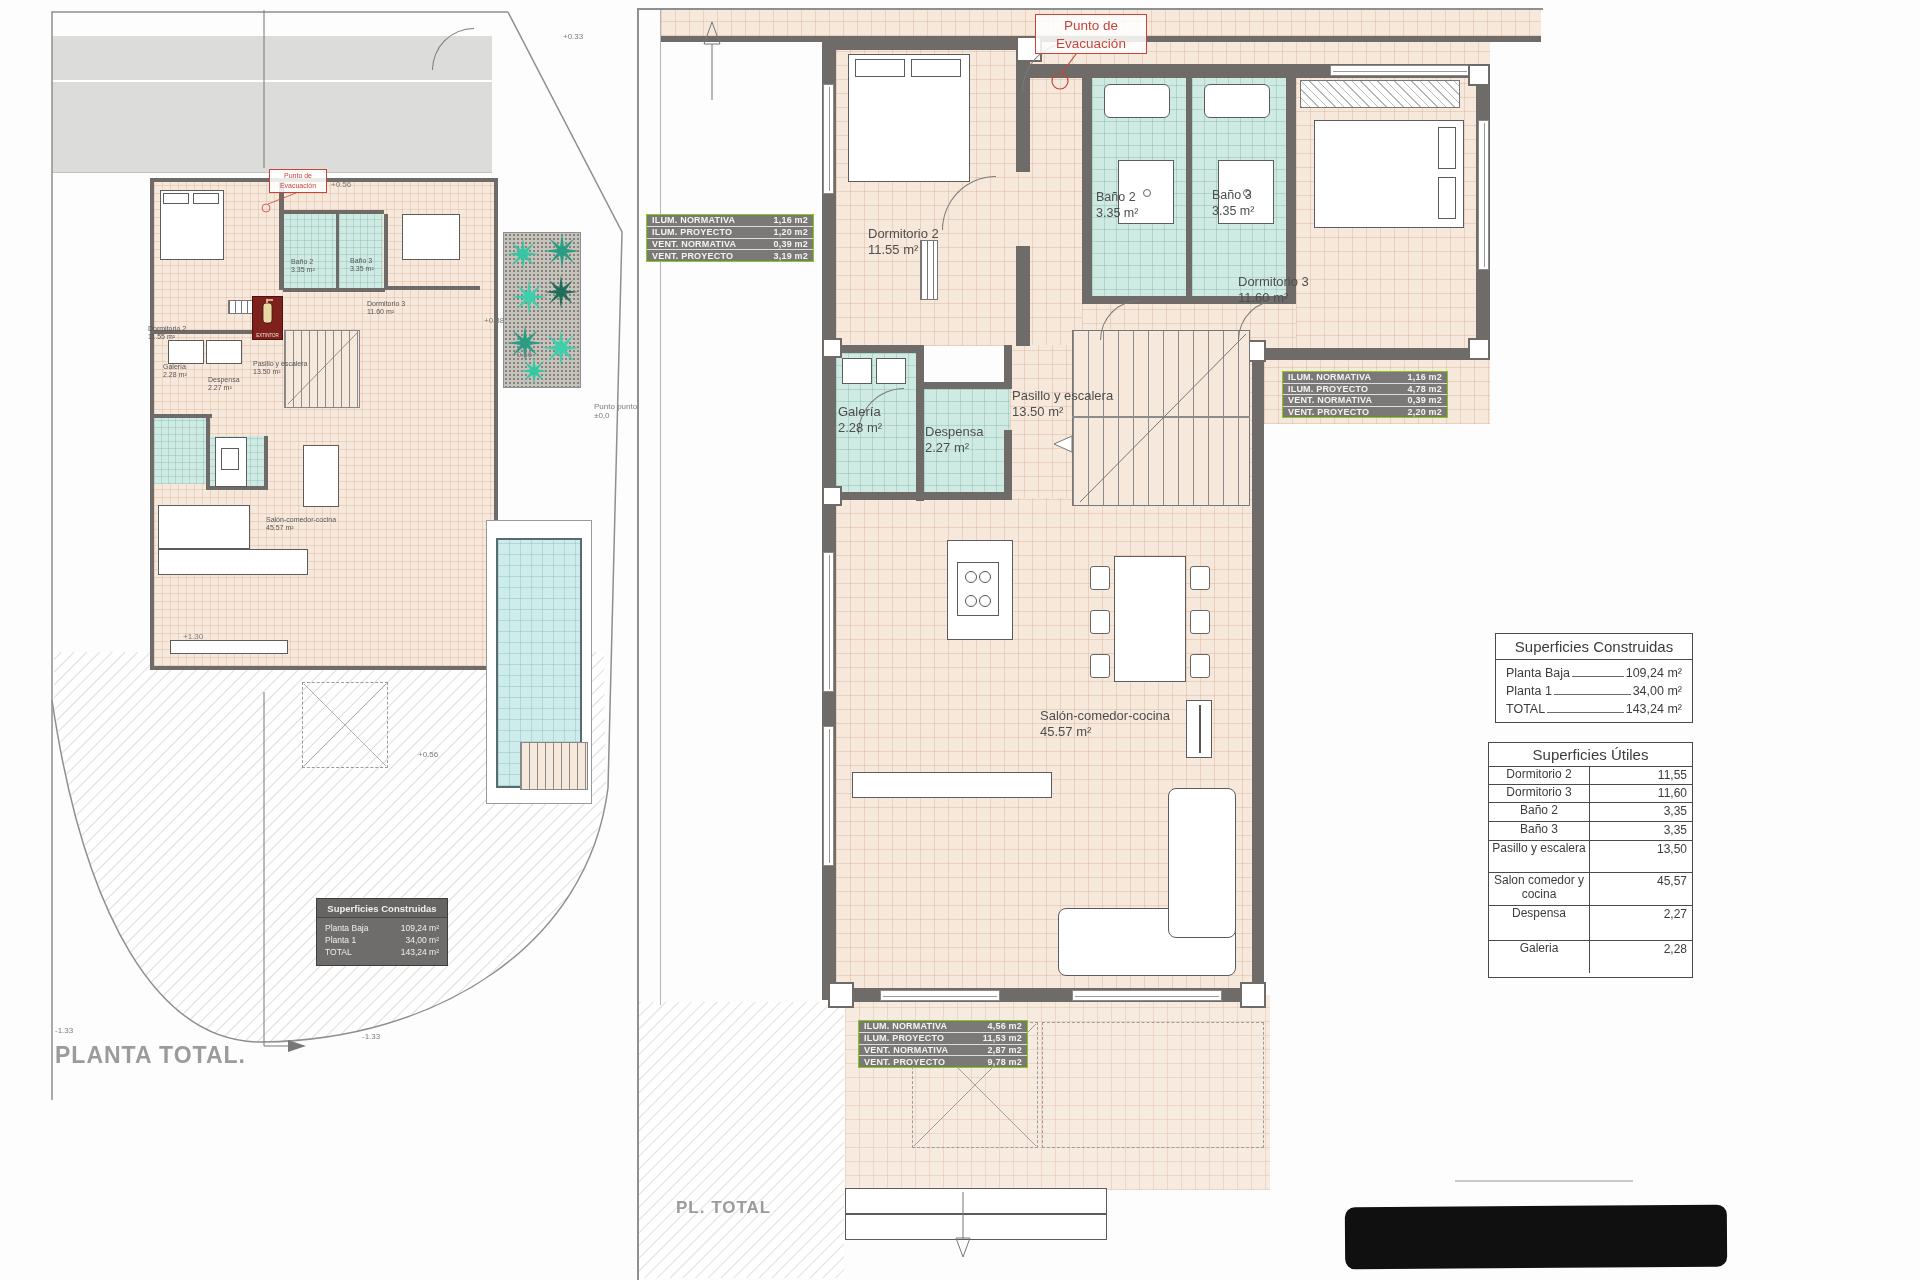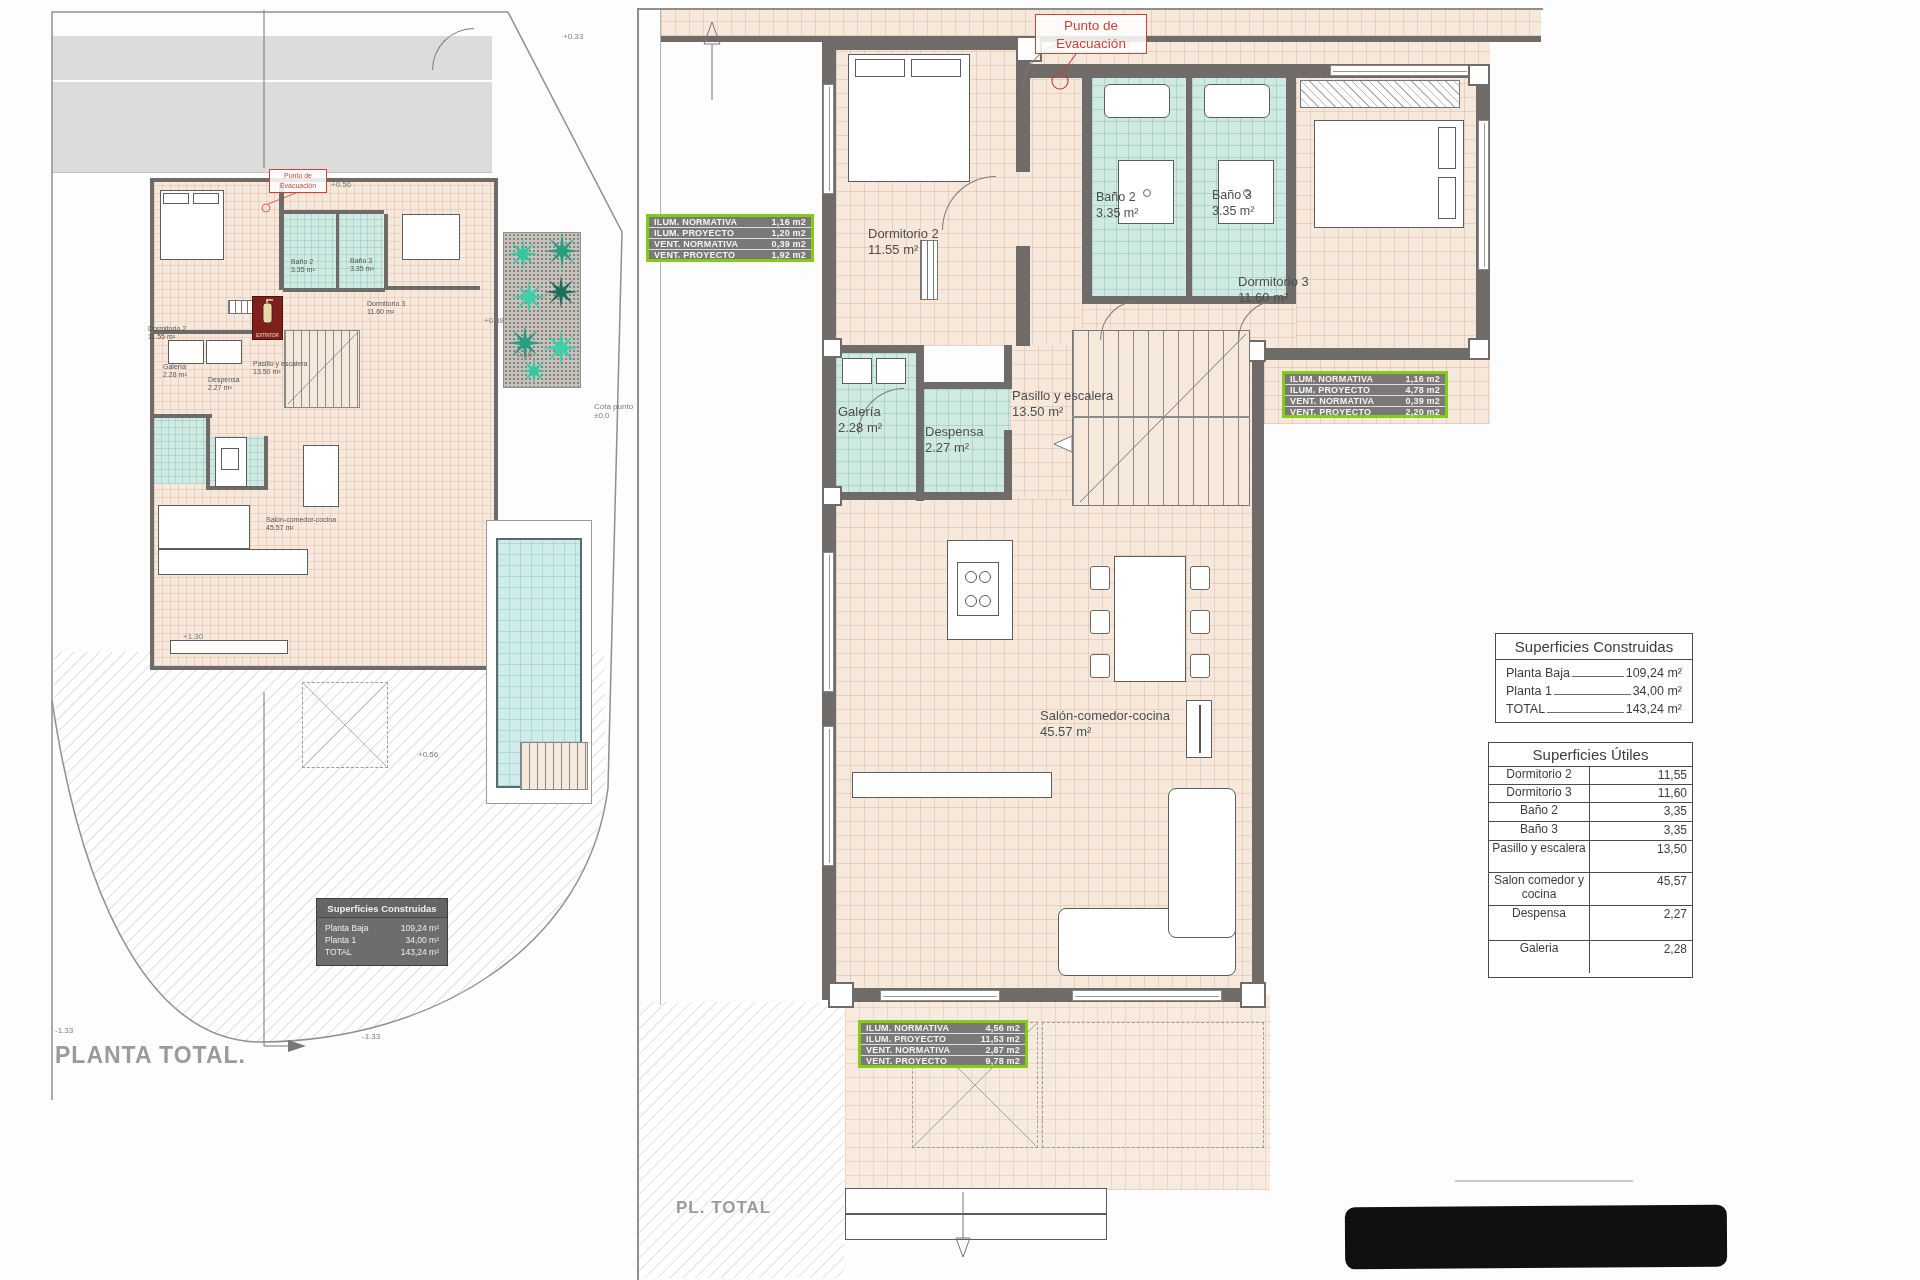--- a/index.html
+++ b/index.html
@@ -47,21 +47,21 @@
           background-color:#c6c2bc;border:1px solid #8f8f8f;box-sizing:border-box;}
   .grayband{background:#dcdcda;border-bottom:1px solid #c2c2c0;}
   
   .rlabel{position:absolute;z-index:36;font-size:13px;line-height:1.25;color:#4e4e4e;white-space:nowrap;}
   .llabel{position:absolute;z-index:36;font-size:7px;line-height:1.2;color:#555;white-space:nowrap;}
   .elev{position:absolute;z-index:36;font-size:8px;color:#7c7c7c;white-space:nowrap;}
   .plantitle{position:absolute;z-index:36;font-weight:bold;color:var(--graylbl);letter-spacing:1px;}
   .evacbox{position:absolute;z-index:37;border:1.5px solid var(--red);color:var(--red);
            background:rgba(255,255,255,.85);text-align:center;box-sizing:border-box;}
   
-  .dtable{position:absolute;z-index:37;background:var(--tbl);border:3px solid #84cc16;box-sizing:border-box;
+  .dtable{position:absolute;z-index:37;background:var(--tbl);border:1px solid #84cc16;box-sizing:border-box;
           display:flex;flex-direction:column;justify-content:space-between;}
   .dtable .drow{display:flex;justify-content:space-between;align-items:center;color:#f4f3f1;
           font-size:9px;font-weight:bold;letter-spacing:.2px;padding:0 5px;
           border-top:1px solid rgba(255,255,255,.75);flex:1;}
   .dtable .drow:first-child{border-top:none;}
   .darkbox{position:absolute;z-index:37;background:#6f6d6b;border:1px solid #3f3d3b;box-sizing:border-box;color:#efeeec;}
   .darkbox .dbtitle{font-size:9.5px;font-weight:bold;text-align:center;padding:4px 2px 3px;border-bottom:1px solid #4a4846;background:#676563;}
   .darkbox .dbrow{display:flex;justify-content:space-between;font-size:8.5px;padding:1px 8px;}
   
   .stable{position:absolute;z-index:38;background:#fff;border:1.5px solid #4a4a4a;box-sizing:border-box;color:#3c3c3c;}
@@ -217,21 +217,21 @@
 
     <div class="elev" style="left:563px;top:32px;">+0.33</div>
     <div class="elev" style="left:484px;top:316px;">+0.38</div>
     <div class="elev" style="left:512px;top:350px;">+0.56</div>
     <div class="elev" style="left:331px;top:180px;">+0.56</div>
     <div class="elev" style="left:418px;top:750px;">+0.56</div>
     <div class="elev" style="left:183px;top:632px;">+1.30</div>
     <div class="elev" style="left:55px;top:1026px;">-1.33</div>
     <div class="elev" style="left:362px;top:1032px;">-1.33</div>
     <div class="elev" style="left:594px;top:402px;">
-      <div>Cota punto</div>
+      <div>Punto punto</div>
       <div>±0,0</div>
     </div>
 
     <div class="darkbox" style="left:316px;top:898px;width:132px;height:68px;">
       <div class="dbtitle">Superficies Construidas</div>
       <div style="height:4px"></div>
       <div class="dbrow">
           <span>Planta Baja</span>
           <span>109,24 m²</span>
         </div>
@@ -409,21 +409,21 @@
       <div class="drow">
           <span>ILUM. PROYECTO</span>
           <span>1,20 m2</span>
         </div>
       <div class="drow">
           <span>VENT. NORMATIVA</span>
           <span>0,39 m2</span>
         </div>
       <div class="drow">
           <span>VENT. PROYECTO</span>
-          <span>1,92 m2</span>
+          <span>3,19 m2</span>
         </div>
     </div>
     <div class="dtable" style="left:1282px;top:371px;width:166px;height:47px;">
       <div class="drow">
           <span>ILUM. NORMATIVA</span>
           <span>1,16 m2</span>
         </div>
       <div class="drow">
           <span>ILUM. PROYECTO</span>
           <span>4,78 m2</span>

